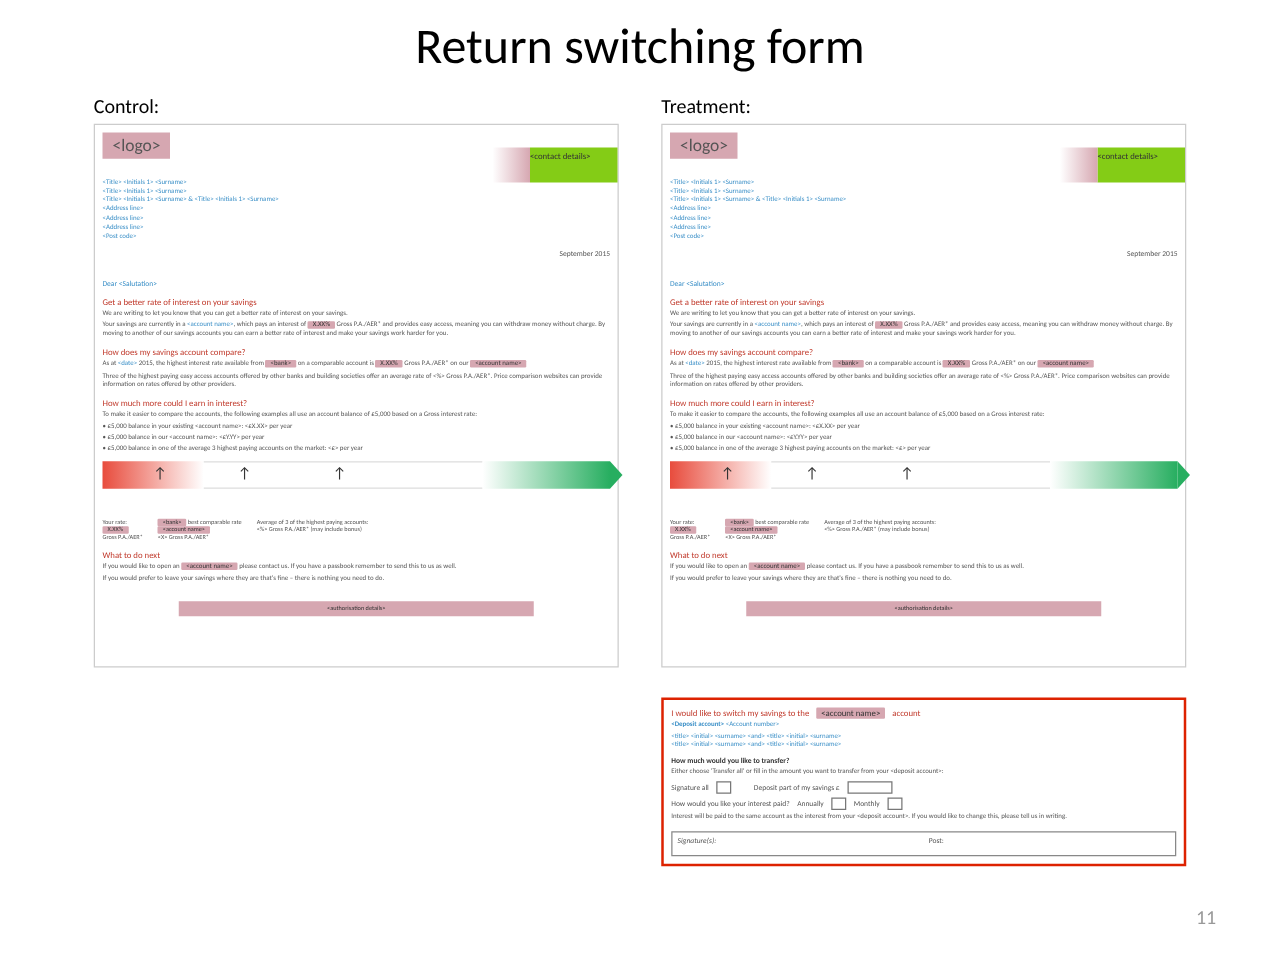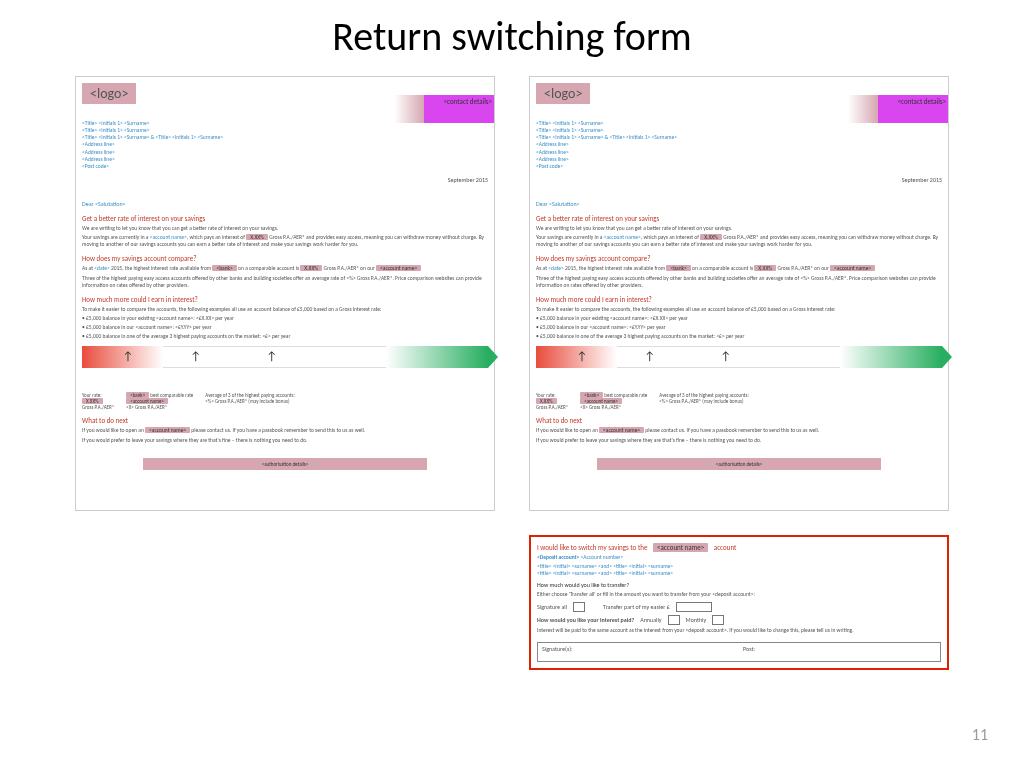--- a/index.html
+++ b/index.html
@@ -4,21 +4,21 @@
 <style>
   * { box-sizing: border-box; margin: 0; padding: 0; }
   body { width: 1024px; height: 768px; font-family: Calibri, Arial, sans-serif; background: #fff; position: relative; overflow: hidden; }
   .slide-title { text-align: center; font-size: 40px; font-weight: 400; margin-top: 12px; color: #000; }
   .columns { display: flex; justify-content: space-between; padding: 0 75px; margin-top: 15px; }
   .col { width: 420px; }
   .col-label { font-size: 16px; color: #000; margin-bottom: 4px; }
   .doc { border: 1px solid #ccc; background: #fff; font-size: 6px; color: #666; position: relative; padding: 6px; }
   .doc-main { height: 435px; }
   .logo { background: #d6a7b1; color: #555; font-size: 14px; padding: 2px 8px; display: inline-block; }
-  .contact { position: absolute; top: 18px; right: 0; width: 70px; height: 28px; background: #d946ef; color: #333; font-size: 7px; text-align: right; padding: 2px 2px 0 0; }
+  .contact { position: absolute; top: 18px; right: 0; width: 70px; height: 28px; background: #84cc16; color: #333; font-size: 7px; text-align: left; padding: 2px 2px 0 0; }
   .contact::before { content:""; position:absolute; left:-30px; top:0; width:30px; height:28px; background: linear-gradient(90deg, #fff, #d6a7b1); }
   .blue-lines { color: #3a8fc7; font-size: 5.5px; line-height: 1.3; margin-top: 16px; }
   .date { color: #555; margin: 6px 0 16px; text-align: right; }
   .salut span { color:#3a8fc7; }
   .hred { color: #c0392b; font-size: 7px; margin-top: 6px; }
   .body-text { color: #555; font-size: 5.5px; line-height: 1.3; margin-top: 2px; }
   .body-text .bl { color:#3a8fc7; }
   .pill { background:#d6a7b1; padding:0 4px; border-radius:1px; color:#333; }
   .compare-bar { margin-top: 6px; height: 44px; position: relative; }
   .spectrum { height: 22px; position: relative; display:flex; }
@@ -38,31 +38,32 @@
   .tear-head { color:#c0392b; font-size:7px; }
   .tear-head .pill { margin: 0 4px; }
   .tear .blue-lines { margin-top: 2px; }
   .q { color:#333; font-size:6px; margin-top:4px; }
   .row { display:flex; align-items:center; gap:6px; margin-top:3px; color:#555; }
   .box { width:12px; height:10px; border:1px solid #777; display:inline-block; }
   .boxw { width:36px; height:10px; border:1px solid #777; display:inline-block; }
   .decl { background:#d6a7b1; height:34px; margin-top:8px; text-align:center; line-height:34px; color:#333; font-size:9px; }
   .sig { border:1px solid #888; margin-top:8px; height:20px; display:flex; }
   .sig div { flex:1; padding:2px 4px; color:#555; font-size:6px; }
-  .sig div:first-child { border-right: none; }
-  .page-num { position:absolute; bottom: 24px; right: 36px; color:#999; font-size:16px; }
+  .sig div:first-child { border-right: none; font-style: italic; }
+  .page-num { position:absolute; bottom: 24px; right: 51px; color:#999; font-size:16px; }
 </style>
 </head>
 <body>
 
 <h1 class="slide-title">Return switching form</h1>
 
 <div class="columns">
 
   <div class="col">
+    <div class="col-label">Control:</div>
     <div class="doc doc-main">
       <div class="logo">&lt;logo&gt;</div>
       <div class="contact">&lt;contact details&gt;</div>
       <div class="blue-lines" style="white-space:pre-line">&lt;Title&gt; &lt;Initials 1&gt; &lt;Surname&gt;
 &lt;Title&gt; &lt;Initials 1&gt; &lt;Surname&gt;
 &lt;Title&gt; &lt;Initials 1&gt; &lt;Surname&gt; &amp; &lt;Title&gt; &lt;Initials 1&gt; &lt;Surname&gt;
 &lt;Address line&gt;
 &lt;Address line&gt;
 &lt;Address line&gt;
 &lt;Post code&gt;</div>
@@ -106,20 +107,21 @@
       </div>
 
       <div class="hred">What to do next</div>
       <div class="body-text"><span>If you would like to open an </span><span class="pill">&lt;account name&gt;</span><span> please contact us. If you have a passbook remember to send this to us as well.</span></div>
       <div class="body-text">If you would prefer to leave your savings where they are that's fine – there is nothing you need to do.</div>
       <div class="footer-bar">&lt;authorisation details&gt;</div>
     </div>
   </div>
 
   <div class="col">
+    <div class="col-label">Treatment:</div>
     <div class="doc doc-main">
       <div class="logo">&lt;logo&gt;</div>
       <div class="contact">&lt;contact details&gt;</div>
       <div class="blue-lines" style="white-space:pre-line">&lt;Title&gt; &lt;Initials 1&gt; &lt;Surname&gt;
 &lt;Title&gt; &lt;Initials 1&gt; &lt;Surname&gt;
 &lt;Title&gt; &lt;Initials 1&gt; &lt;Surname&gt; &amp; &lt;Title&gt; &lt;Initials 1&gt; &lt;Surname&gt;
 &lt;Address line&gt;
 &lt;Address line&gt;
 &lt;Address line&gt;
 &lt;Post code&gt;</div>
@@ -168,30 +170,30 @@
 
     <div class="tear">
       <div class="tear-head">
         <span>I would like to switch my savings to the</span> <span class="pill">&lt;account name&gt;</span> <span>account</span>
       </div>
       <div class="body-text">
         <span class="bl" style="font-weight:bold">&lt;Deposit account&gt;</span> <span class="bl">&lt;Account number&gt;</span>
       </div>
       <div class="blue-lines" style="white-space:pre-line">&lt;title&gt; &lt;initial&gt; &lt;surname&gt; &lt;and&gt; &lt;title&gt; &lt;initial&gt; &lt;surname&gt;
 &lt;title&gt; &lt;initial&gt; &lt;surname&gt; &lt;and&gt; &lt;title&gt; &lt;initial&gt; &lt;surname&gt;</div>
-      <div class="q" style="font-weight:normal">How much would you like to transfer?</div>
+      <div class="q" style="font-weight:bold">How much would you like to transfer?</div>
       <div class="body-text">Either choose 'Transfer all' or fill in the amount you want to transfer from your &lt;deposit account&gt;:</div>
       <div class="row">
         <span>Signature all</span>
           <span class="box"></span>
-        <span style="margin-left:12px">Transfer part of my easier   £</span>
+        <span style="margin-left:12px">Deposit part of my savings   £</span>
           <span class="boxw"></span>
       </div>
       <div class="row">
-        <span style="font-weight:bold">How would you like your interest paid?</span>
+        <span style="font-weight:normal">How would you like your interest paid?</span>
         <span>Annually</span>
           <span class="box"></span>
         <span>Monthly</span>
           <span class="box"></span>
       </div>
       <div class="body-text">Interest will be paid to the same account as the interest from your &lt;deposit account&gt;. If you would like to change this, please tell us in writing.</div>
       <div class="sig">
         <div>Signature(s):</div>
         <div>Post:</div>
       </div>

